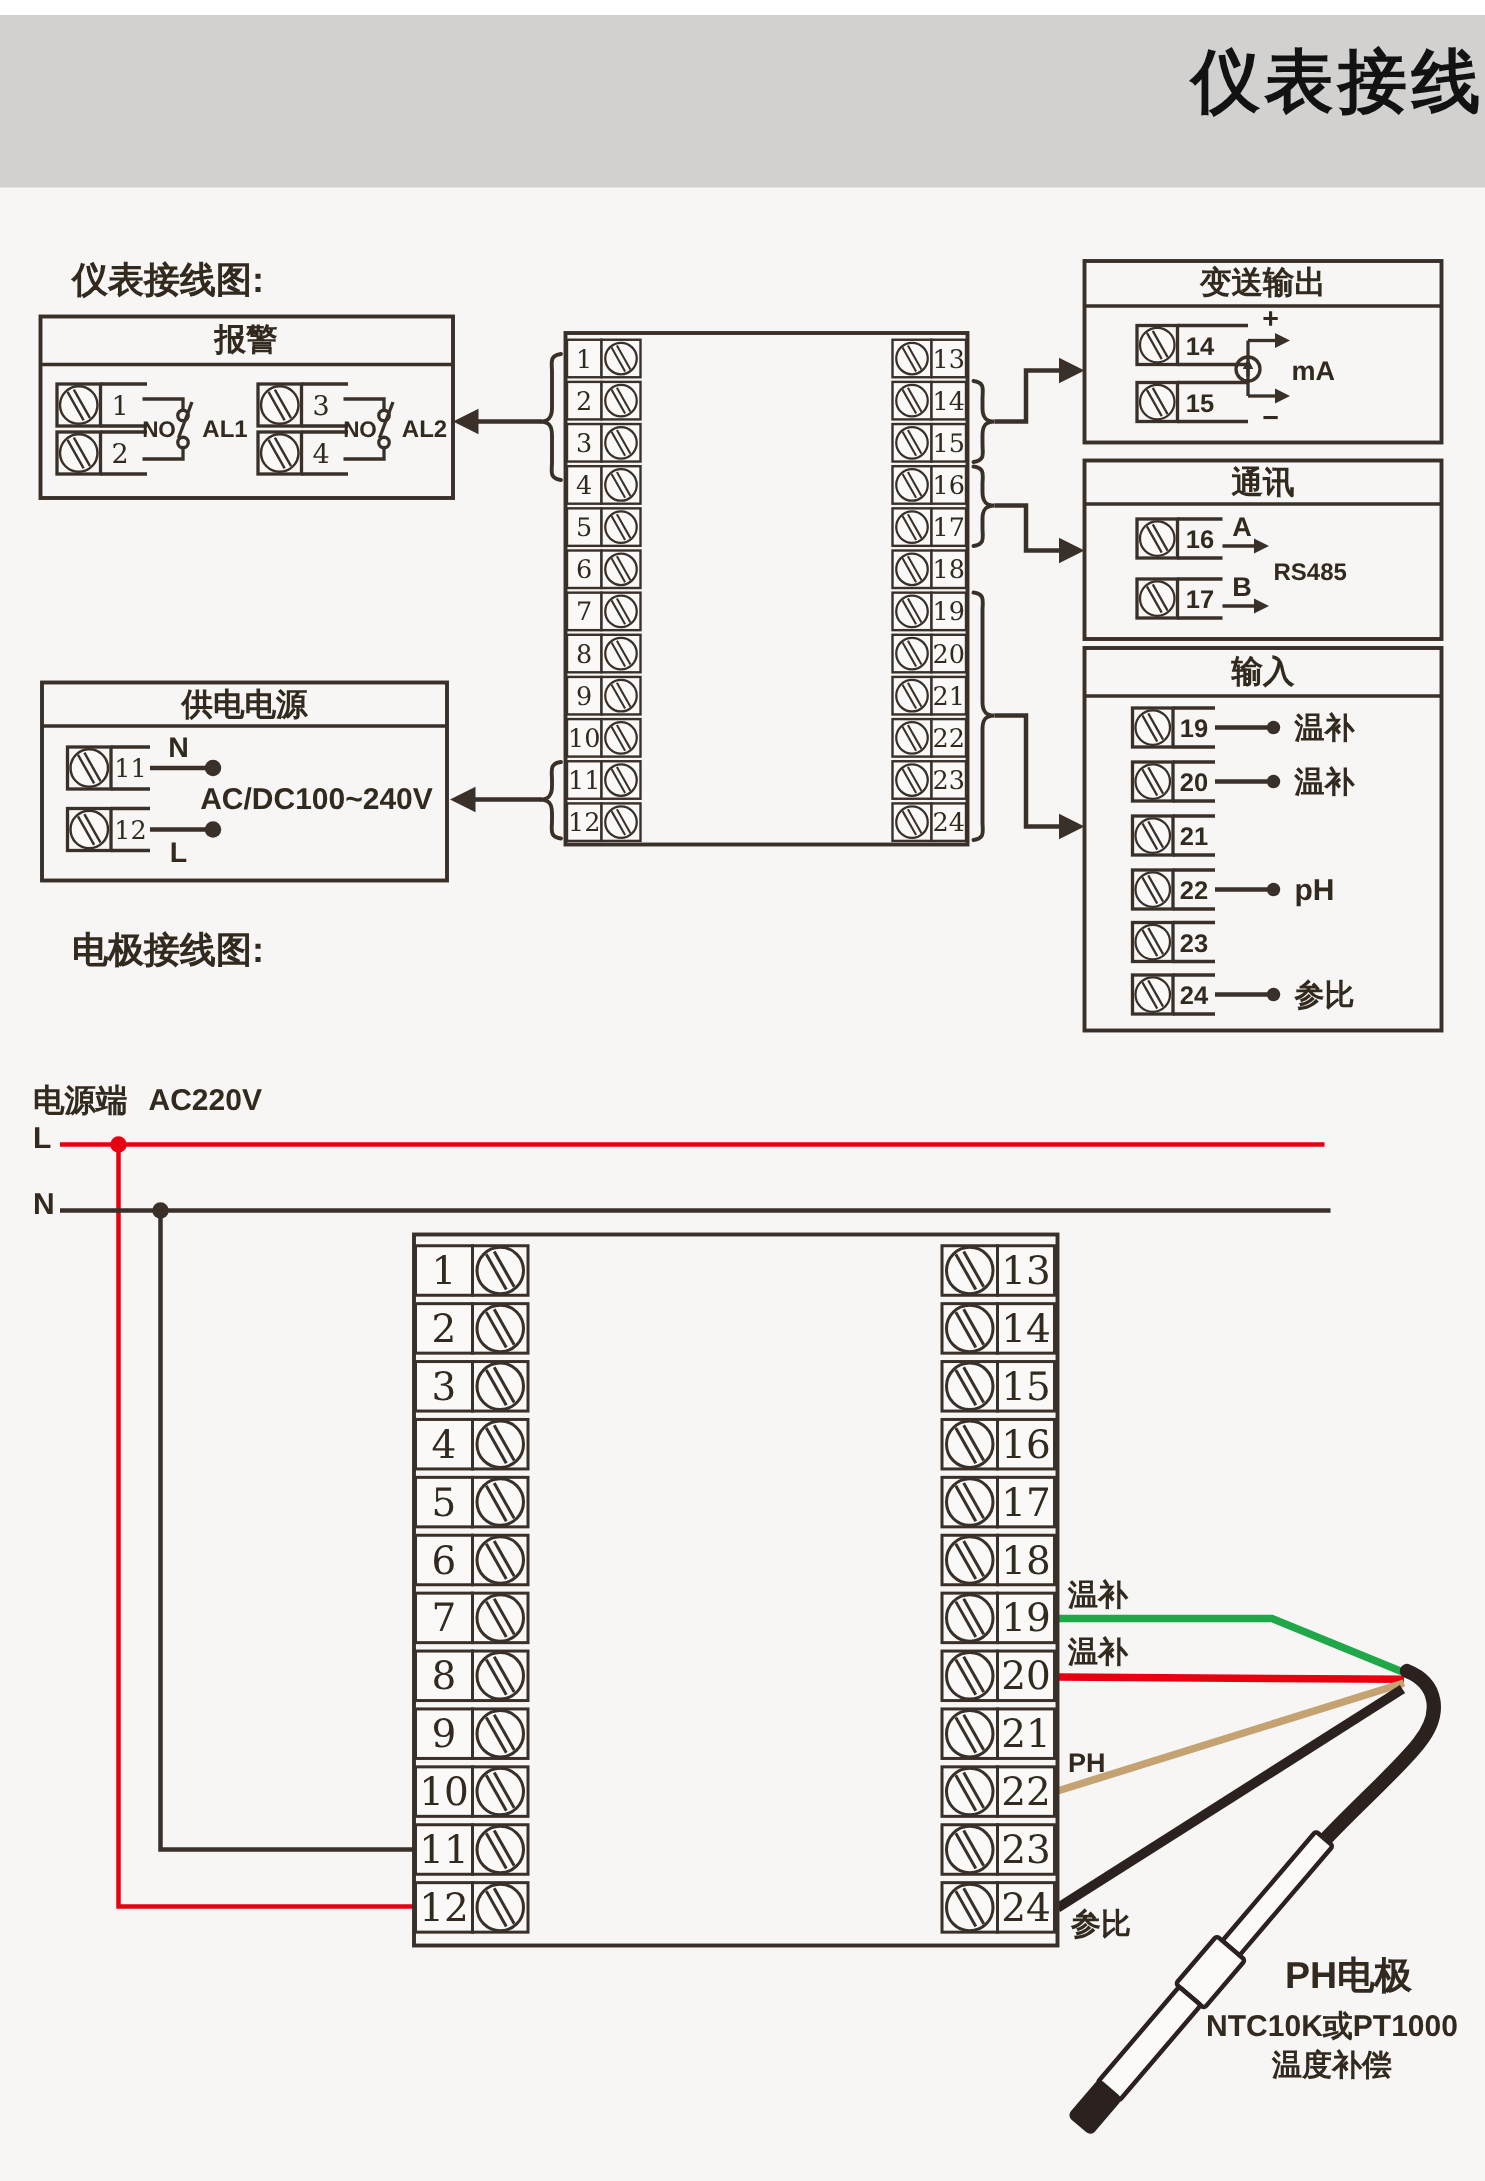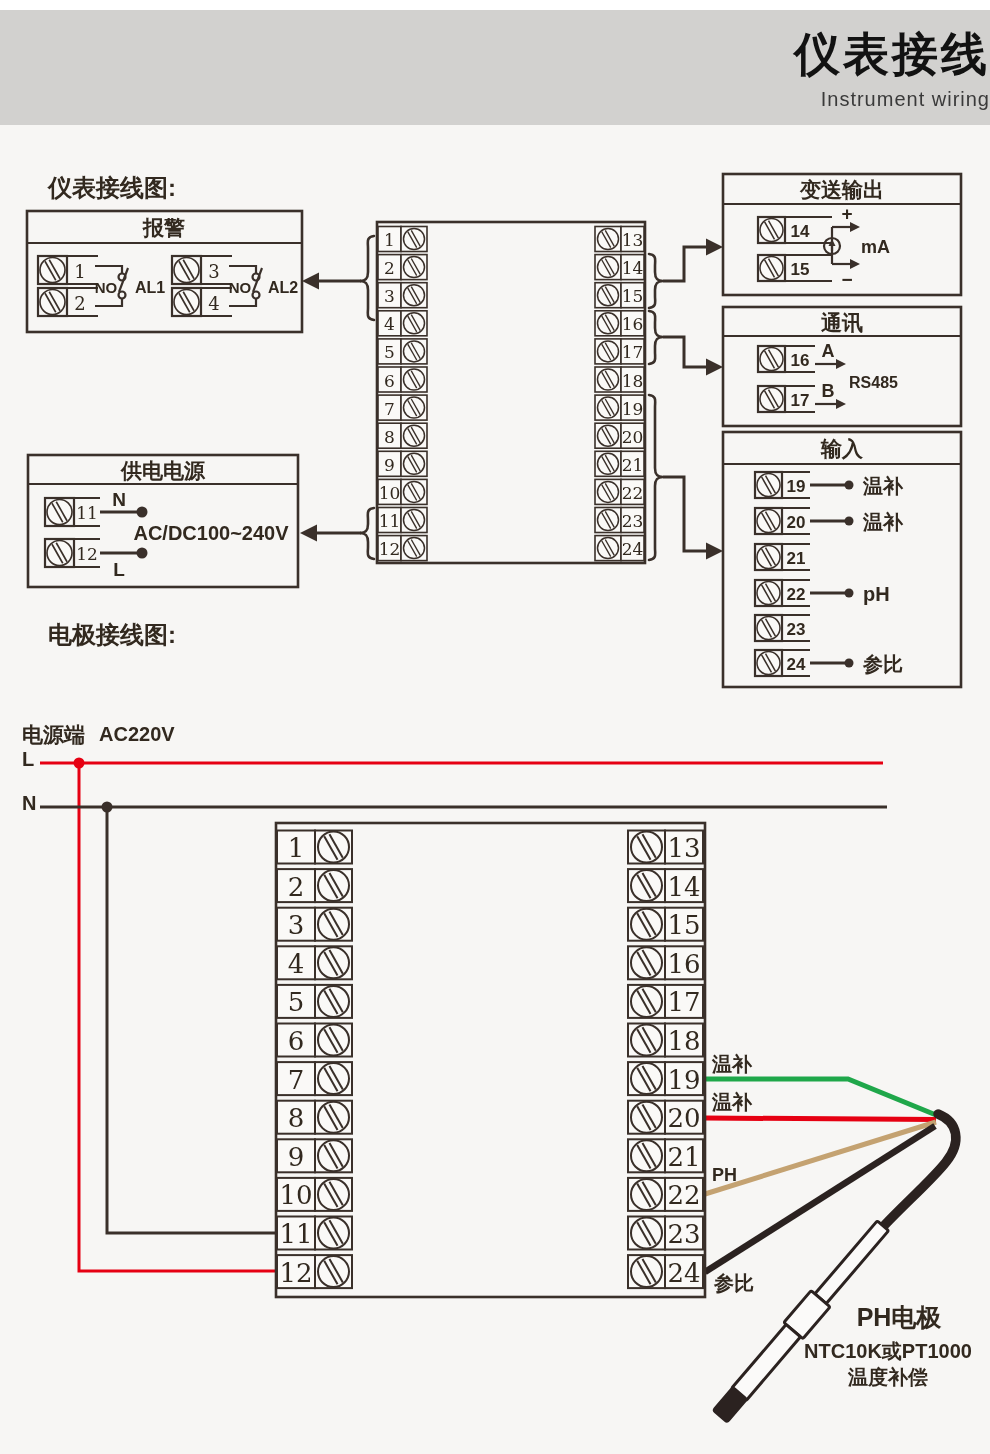--- a/index.html
+++ b/index.html
@@ -19,21 +19,20 @@
   .brace{stroke:#3a302a;stroke-width:2.6;fill:none;stroke-linecap:round;}
   .head{fill:#3a302a;stroke:none;}
   .dot{fill:#3a302a;}
 </style>
 </head>
 <body>
 
 <div class="top-strip"></div>
 <div class="header">
   <div class="t">仪表接线</div>
-  <div class="s">Instrument wiring</div>
 </div>
 
 <svg class="diagram" width="990" height="1454" viewBox="0 0 990 1454">
 
   <text class="cn" x="48" y="187" font-size="24" dominant-baseline="central">仪表接线图:</text>
   <text class="cn" x="48" y="634" font-size="24" dominant-baseline="central">电极接线图:</text>
 
   <g>
     <rect class="box" x="27" y="211" width="275" height="121"></rect>
     <line class="ln" x1="27" y1="243" x2="302" y2="243"></line>

